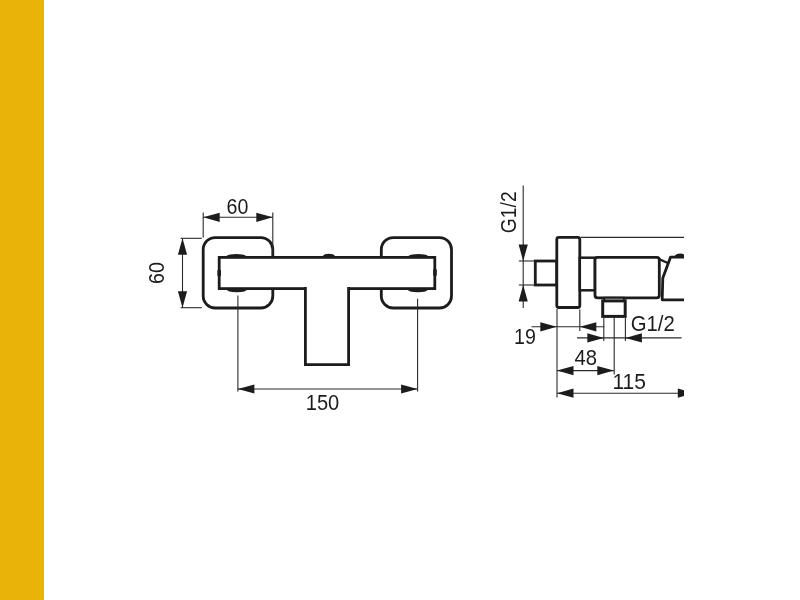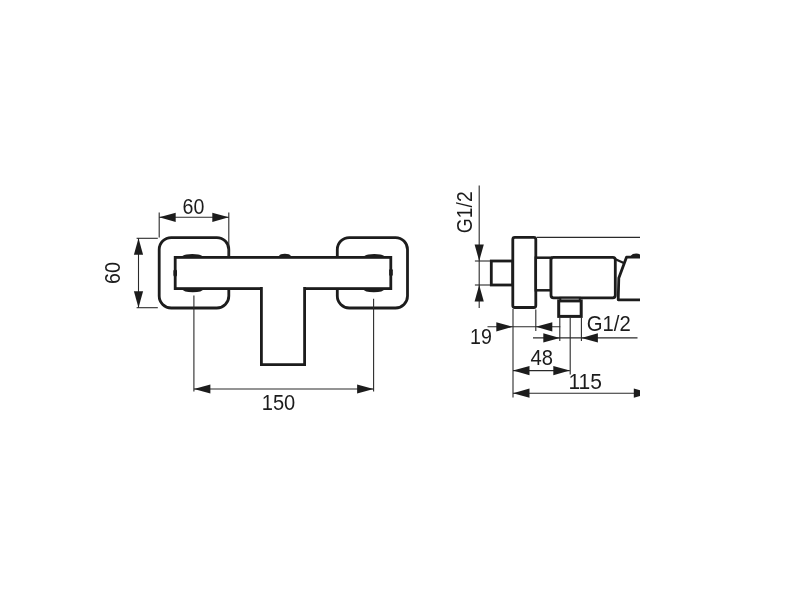--- a/index.html
+++ b/index.html
@@ -1,16 +1,16 @@
 <!DOCTYPE html>
 <html><head>
 <meta charset="utf-8">
 <style>
   html,body{margin:0;padding:0;background:#ffffff;}
-  .page{width:640px;height:600px;position:relative;background:#737373;overflow:hidden;}
+  .page{width:640px;height:600px;position:relative;background:#eab308;overflow:hidden;padding-left:44px;}
   text{font-family:"Liberation Sans", sans-serif;fill:#1c1c1c;}
 </style>
 </head>
 <body>
 <div class="page">
 <svg width="800" height="600" viewBox="0 0 800 600" xmlns="http://www.w3.org/2000/svg">
 
   <rect x="0" y="0" width="800" height="600" fill="#ffffff"></rect>
 
   <rect x="159.2" y="237.6" width="69.6" height="70.4" rx="12" fill="#fff" stroke="#1c1c1c" stroke-width="2.8"></rect>

